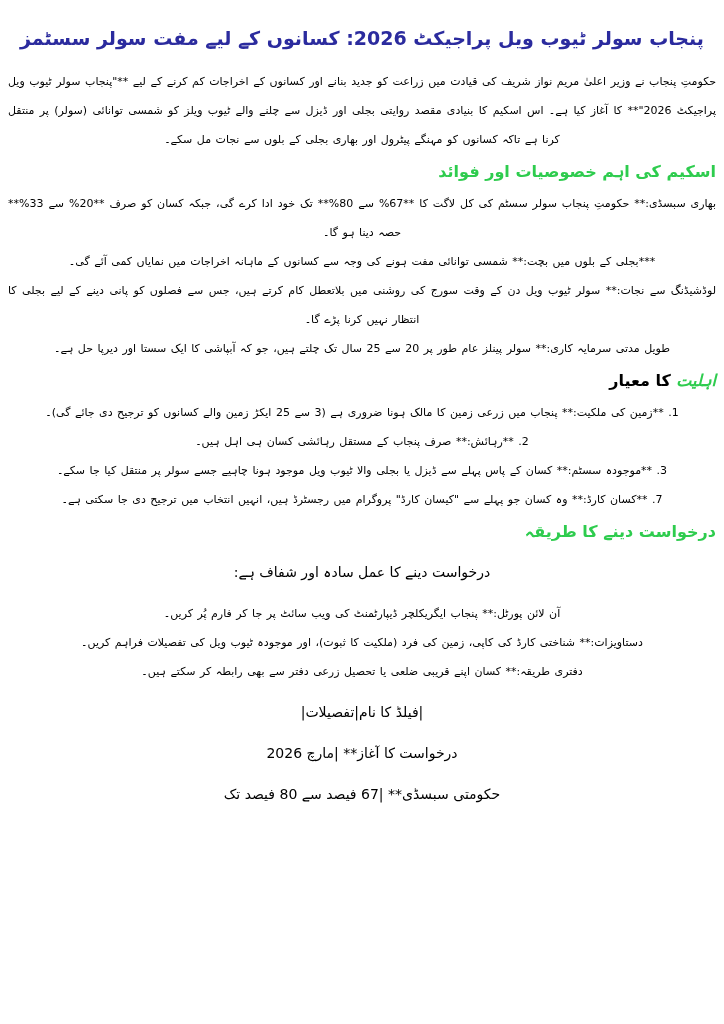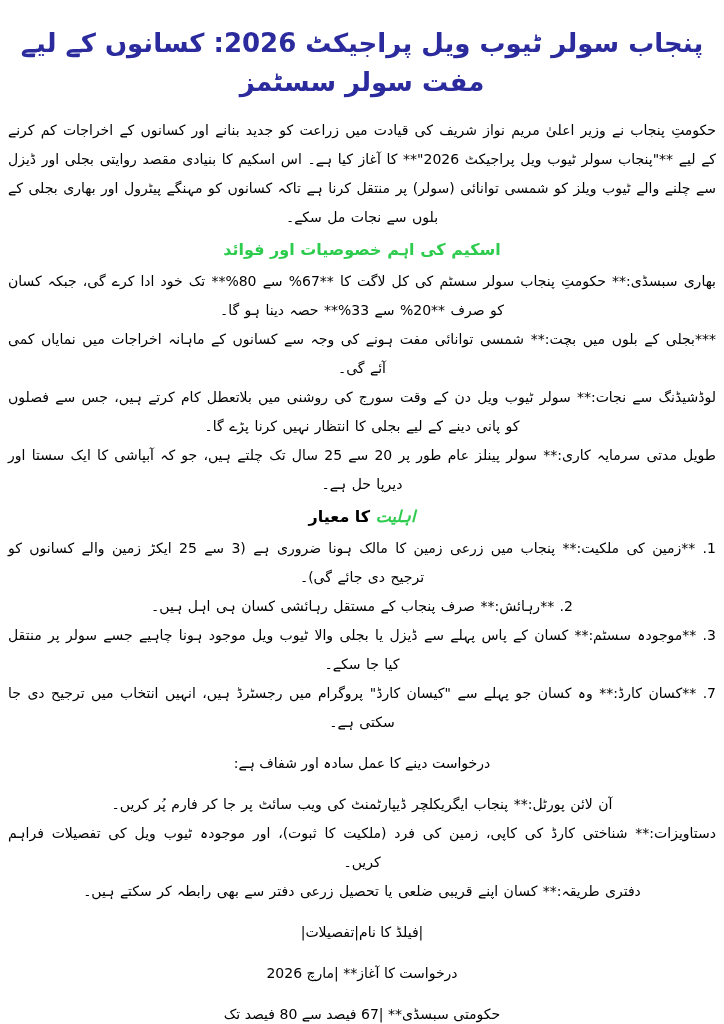--- a/index.html
+++ b/index.html
@@ -12,45 +12,45 @@
     min-height: 1024px;
     box-sizing: border-box;
     padding: 14px 8px 20px 8px;
     direction: rtl;
     font-family: "DejaVu Sans", sans-serif;
     color: #000000;
     background: #ffffff;
   }
   .title {
     color: #2b2b9e;
-    font-size: 26px;
+    font-size: 19px;
     font-weight: bold;
     text-align: center;
     line-height: 1.5;
     margin: 10px 0 14px 0;
   }
   .para {
-    font-size: 14px;
+    font-size: 11px;
     line-height: 29px;
     text-align: justify;
     text-align-last: center;
     margin: 0;
     word-spacing: 1px;
   }
   .center-line {
     font-size: 14px;
     line-height: 29px;
     text-align: center;
     margin: 12px;
   }
   .h-green {
     color: #2ecc4e;
     font-size: 16px;
     font-weight: bold;
-    text-align: center;
+    text-align: right;
     line-height: 29px;
     margin: 3px 0;
   }
   .h-green .black-part {
     color: #000000;
   }
   .green-part {
     color: #2ecc4e;
     font-style: italic;
   }
@@ -71,20 +71,21 @@
   <p class="para">لوڈشیڈنگ سے نجات:** سولر ٹیوب ویل دن کے وقت سورج کی روشنی میں بلاتعطل کام کرتے ہیں، جس سے فصلوں کو پانی دینے کے لیے بجلی کا انتظار نہیں کرنا پڑے گا۔</p>
   <p class="para">طویل مدتی سرمایہ کاری:** سولر پینلز عام طور پر 20 سے 25 سال تک چلتے ہیں، جو کہ آبپاشی کا ایک سستا اور دیرپا حل ہے۔</p>
 
   <h2 class="h-green"><span class="green-part">اہلیت</span><span class="black-part"> کا معیار</span></h2>
 
   <p class="para">1. **زمین کی ملکیت:** پنجاب میں زرعی زمین کا مالک ہونا ضروری ہے (3 سے 25 ایکڑ زمین والے کسانوں کو ترجیح دی جائے گی)۔</p>
   <p class="para">2. **رہائش:** صرف پنجاب کے مستقل رہائشی کسان ہی اہل ہیں۔</p>
   <p class="para">3. **موجودہ سسٹم:** کسان کے پاس پہلے سے ڈیزل یا بجلی والا ٹیوب ویل موجود ہونا چاہیے جسے سولر پر منتقل کیا جا سکے۔</p>
   <p class="para">7. **کسان کارڈ:** وہ کسان جو پہلے سے "کیسان کارڈ" پروگرام میں رجسٹرڈ ہیں، انہیں انتخاب میں ترجیح دی جا سکتی ہے۔</p>
 
+  <h2 class="h-green">درخواست دینے کا طریقہ</h2>
 
   <p class="center-line">درخواست دینے کا عمل سادہ اور شفاف ہے:</p>
   <p class="para">آن لائن پورٹل:** پنجاب ایگریکلچر ڈیپارٹمنٹ کی ویب سائٹ پر جا کر فارم پُر کریں۔</p>
   <p class="para">دستاویزات:** شناختی کارڈ کی کاپی، زمین کی فرد (ملکیت کا ثبوت)، اور موجودہ ٹیوب ویل کی تفصیلات فراہم کریں۔</p>
   <p class="para">دفتری طریقہ:** کسان اپنے قریبی ضلعی یا تحصیل زرعی دفتر سے بھی رابطہ کر سکتے ہیں۔</p>
 
 
   <p class="center-line">|فیلڈ کا نام|تفصیلات|</p>
   <p class="center-line">درخواست کا آغاز** |مارچ 2026</p>
   <p class="center-line">حکومتی سبسڈی** |67 فیصد سے 80 فیصد تک</p>

